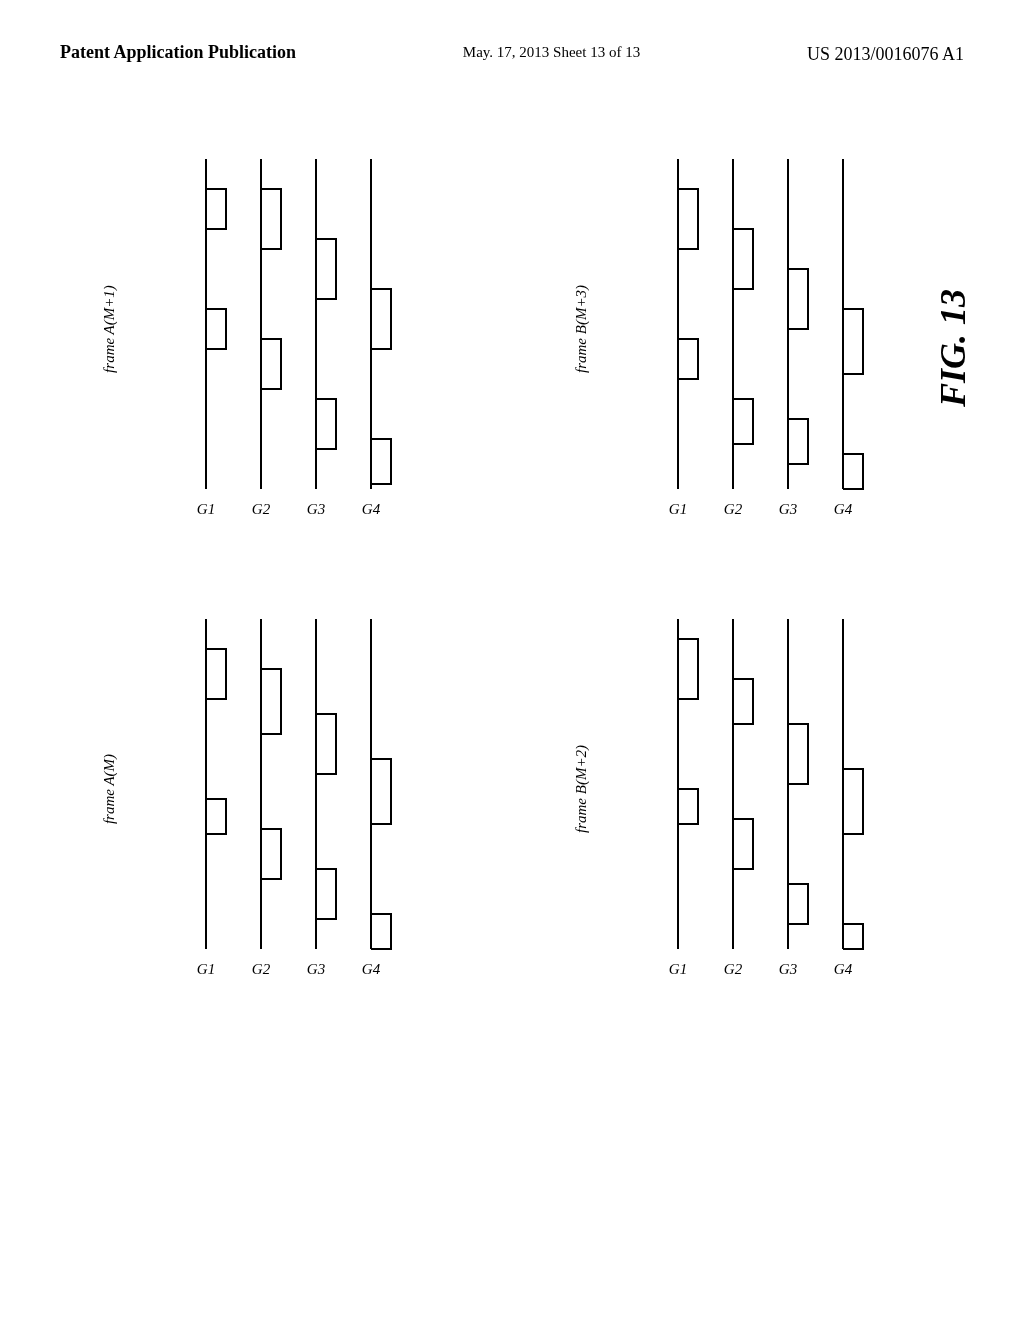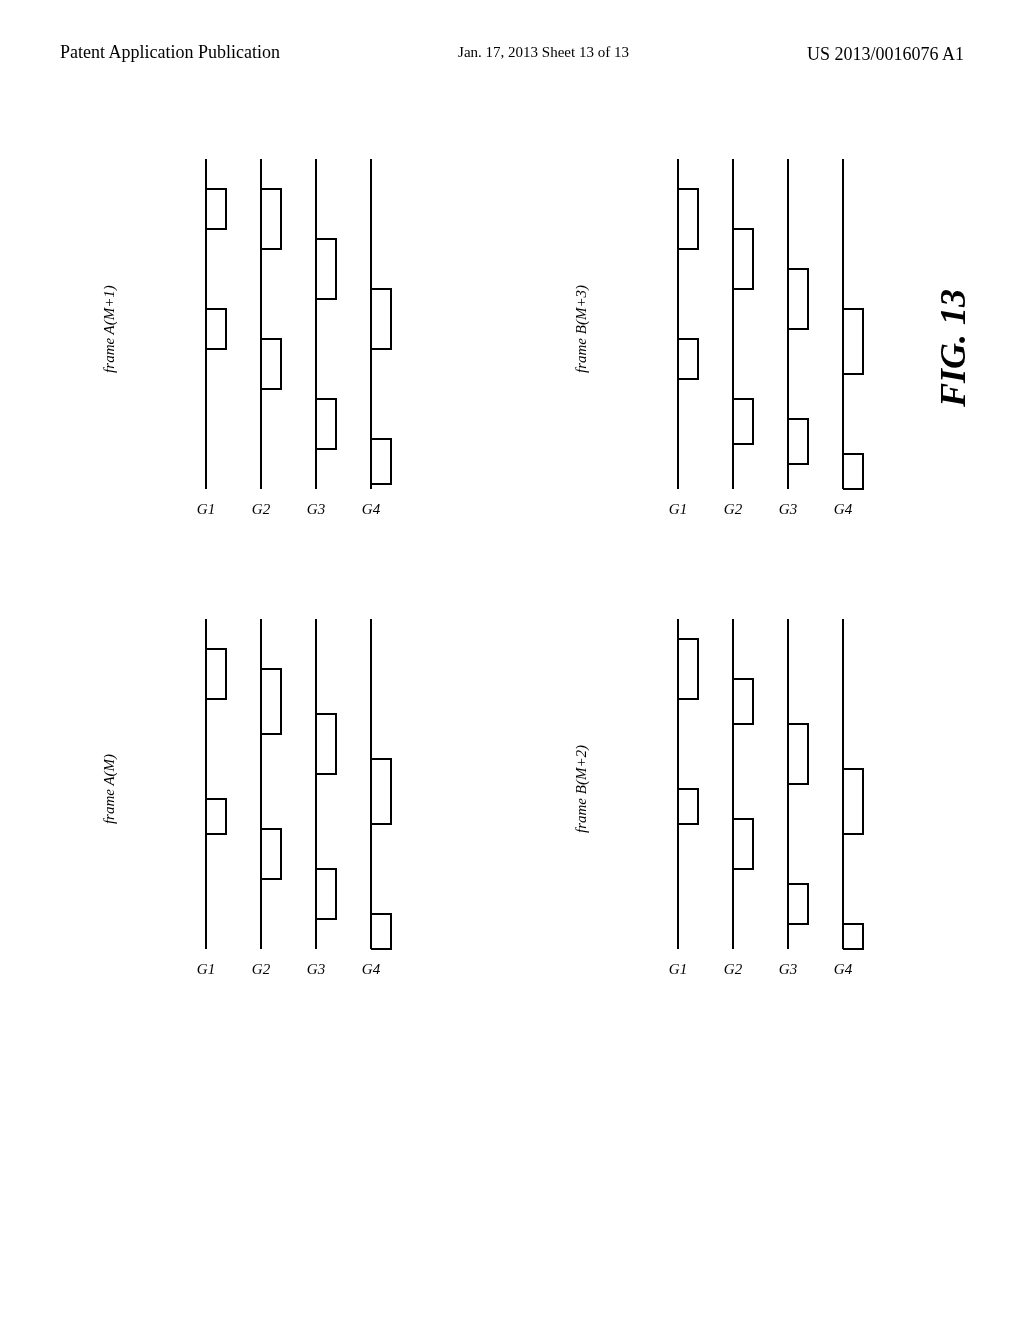--- a/index.html
+++ b/index.html
@@ -14,21 +14,21 @@
 
     .header {
       display: flex;
       justify-content: space-between;
       align-items: flex-start;
       padding: 40px 60px 20px 60px;
     }
 
     .header-left {
       font-size: 18px;
-      font-weight: normal;
+      font-weight: bold;
       line-height: 1.4;
     }
 
     .header-center {
       font-size: 15px;
       text-align: center;
       line-height: 1.6;
     }
 
     .header-right {
@@ -58,21 +58,21 @@
 
     svg {
       display: block;
     }
   </style>
 </head>
 <body>
 
 <div class="header">
   <div class="header-left">Patent Application Publication</div>
-  <div class="header-center">Jan. 17, 2013  Sheet 13 of 13</div>
+  <div class="header-center">May. 17, 2013  Sheet 13 of 13</div>
   <div class="header-right">US 2013/0016076 A1</div>
 </div>
 
 <div class="main-content">
 
   <div class="row" style="position:relative; margin-bottom: 10px;">
 
     <div class="diagram-section" style="flex:1; position:relative;">
       <svg width="400" height="430" viewBox="0 0 400 430">
 

